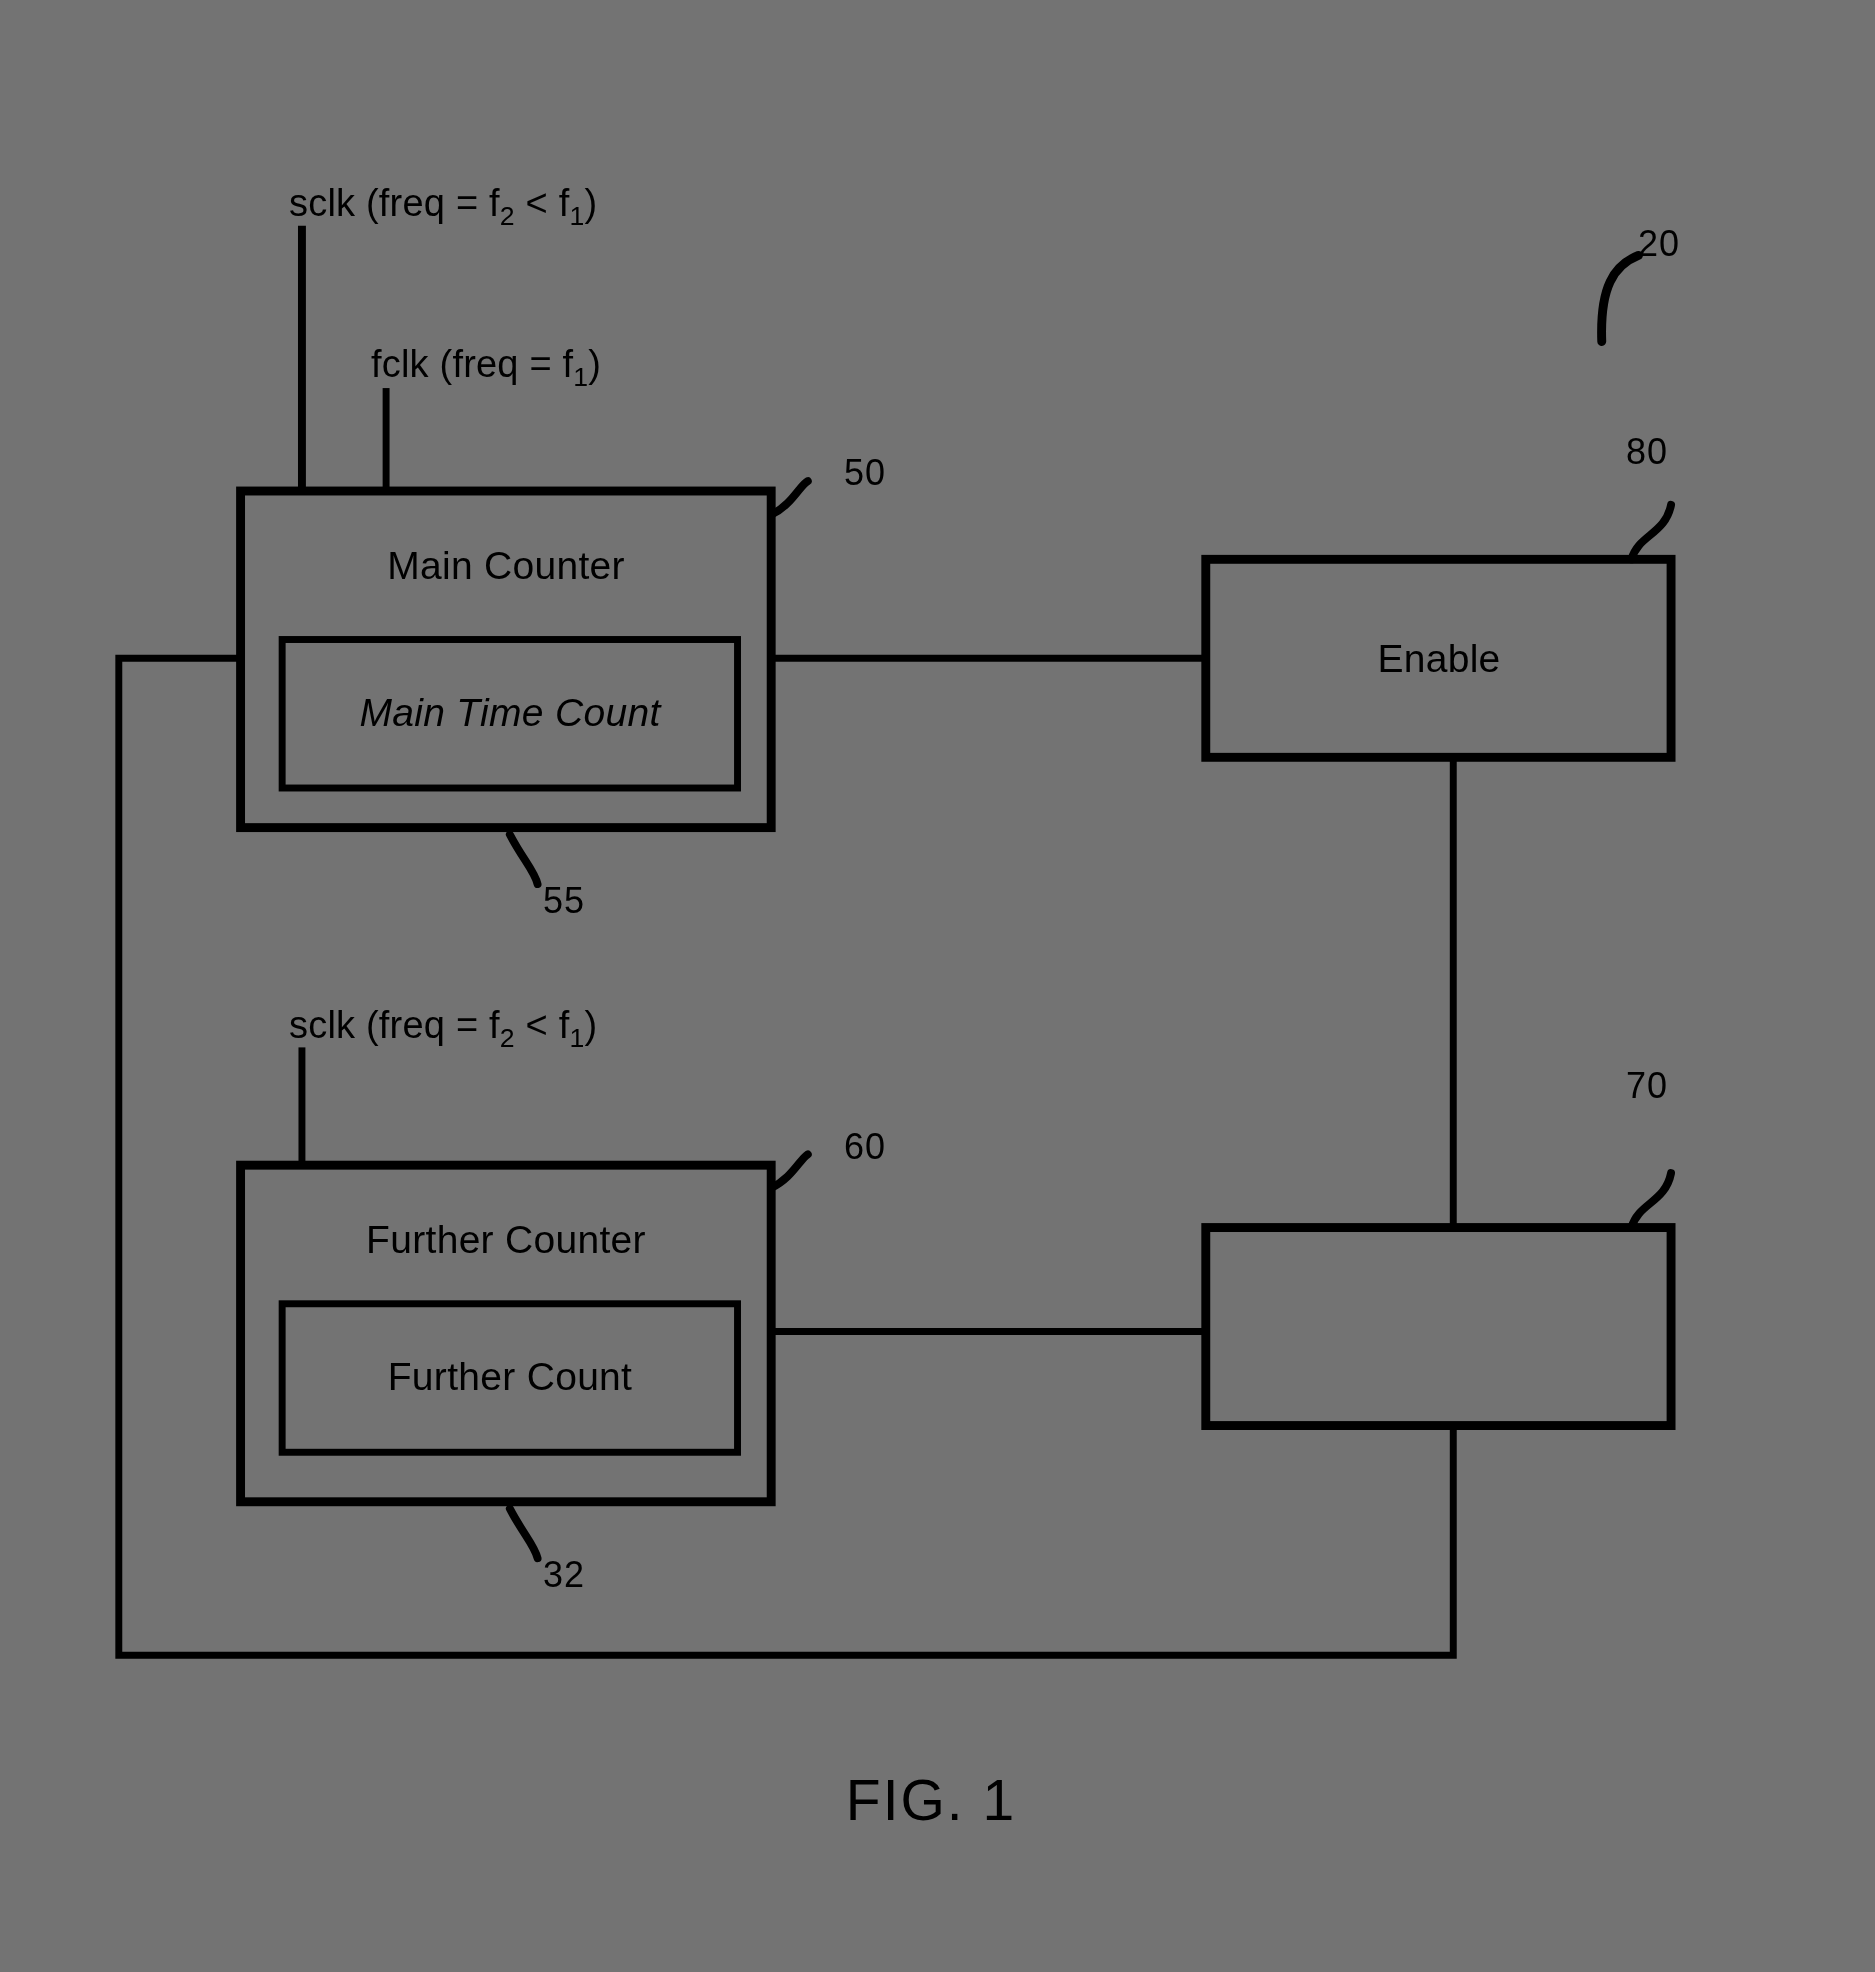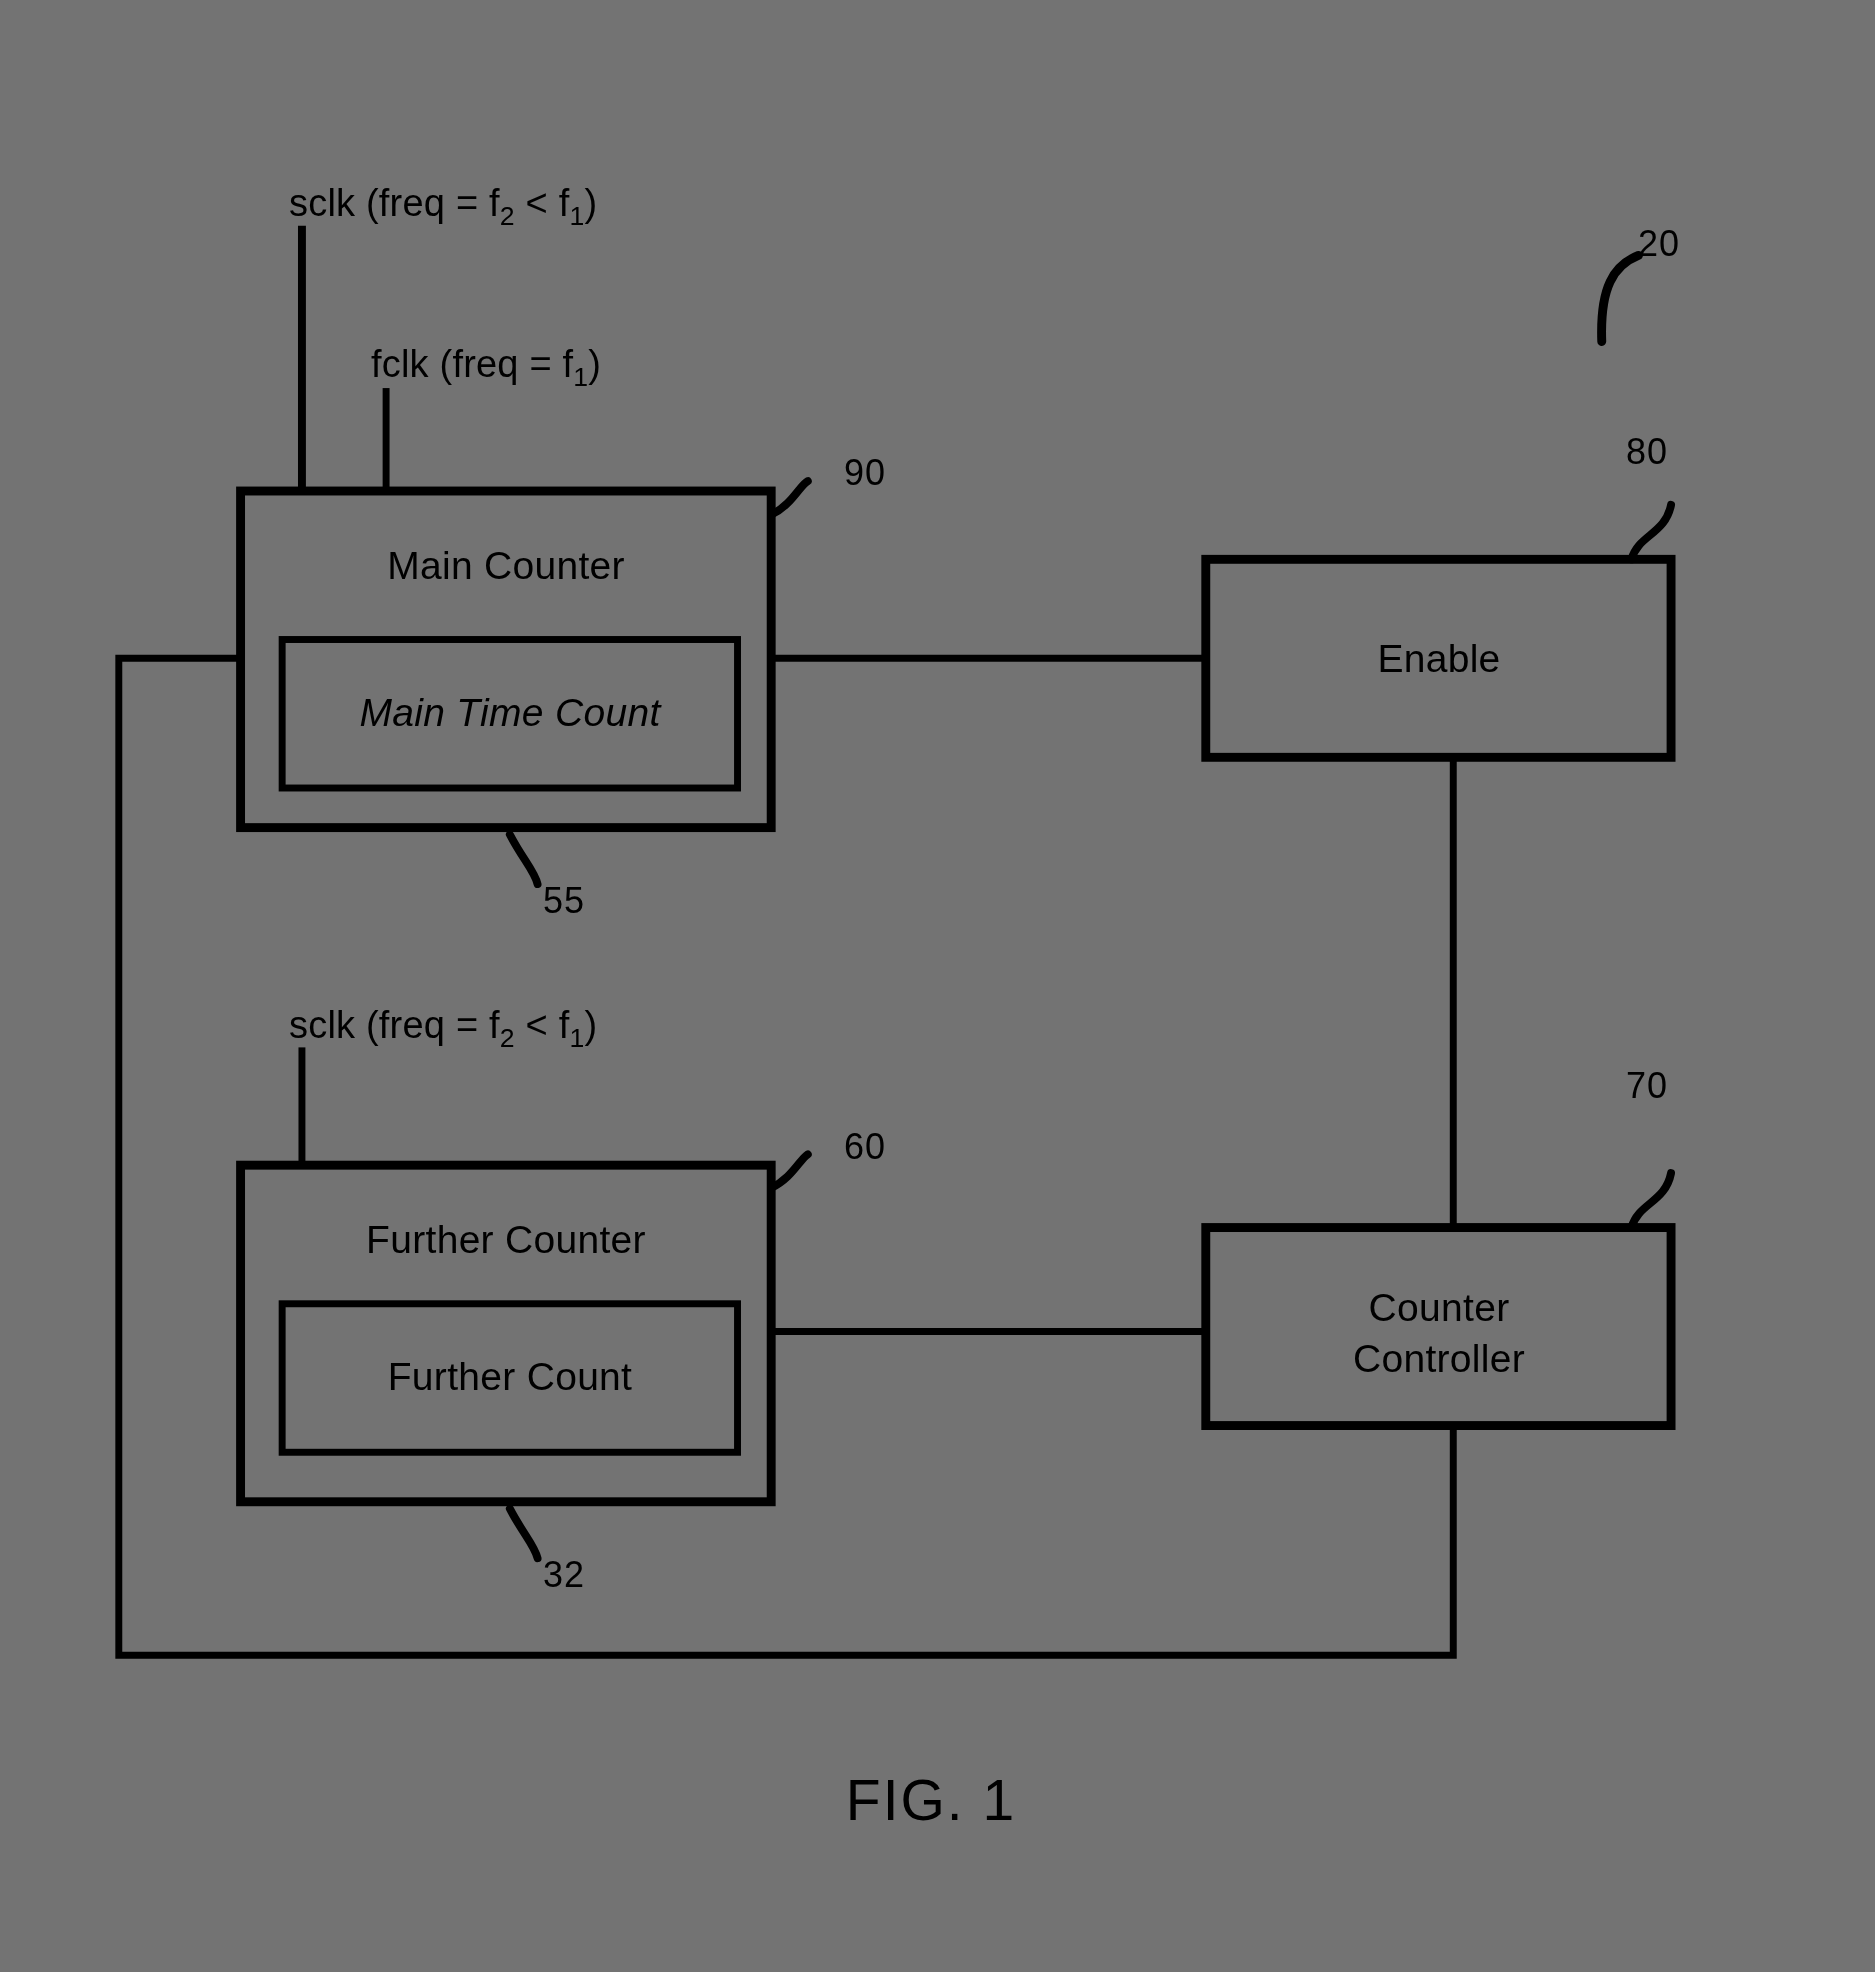--- a/index.html
+++ b/index.html
@@ -127,26 +127,22 @@
   <div class="txt box-title ctr" style="left:506px; top:546px;">Main Counter</div>
 
   <div class="txt inner-title ctr" style="left:510px; top:693px;font-style:italic;">Main Time Count</div>
 
   <div class="txt box-title ctr" style="left:506px; top:1220px;">Further Counter</div>
 
   <div class="txt inner-title ctr" style="left:510px; top:1357px;">Further Count</div>
 
   <div class="txt box-title ctr" style="left:1439px; top:639px;">Enable</div>
 
-  <div class="txt box-title ctr two-line" style="left:1439px; top:1283px;">
-    <div>Counter</div>
-    <div>Controller</div>
-  </div>
 
-  <div class="txt ref-num" style="left:844px; top:455px;">90</div>
+  <div class="txt ref-num" style="left:844px; top:455px;">50</div>
 
   <div class="txt ref-num ctr" style="left:564px; top:883px;">55</div>
 
   <div class="txt ref-num" style="left:844px; top:1129px;">60</div>
 
   <div class="txt ref-num ctr" style="left:564px; top:1557px;">32</div>
 
   <div class="txt ref-num ctr" style="left:1647px; top:434px;">80</div>
 
   <div class="txt ref-num ctr" style="left:1647px; top:1068px;text-align:right;">70</div>

